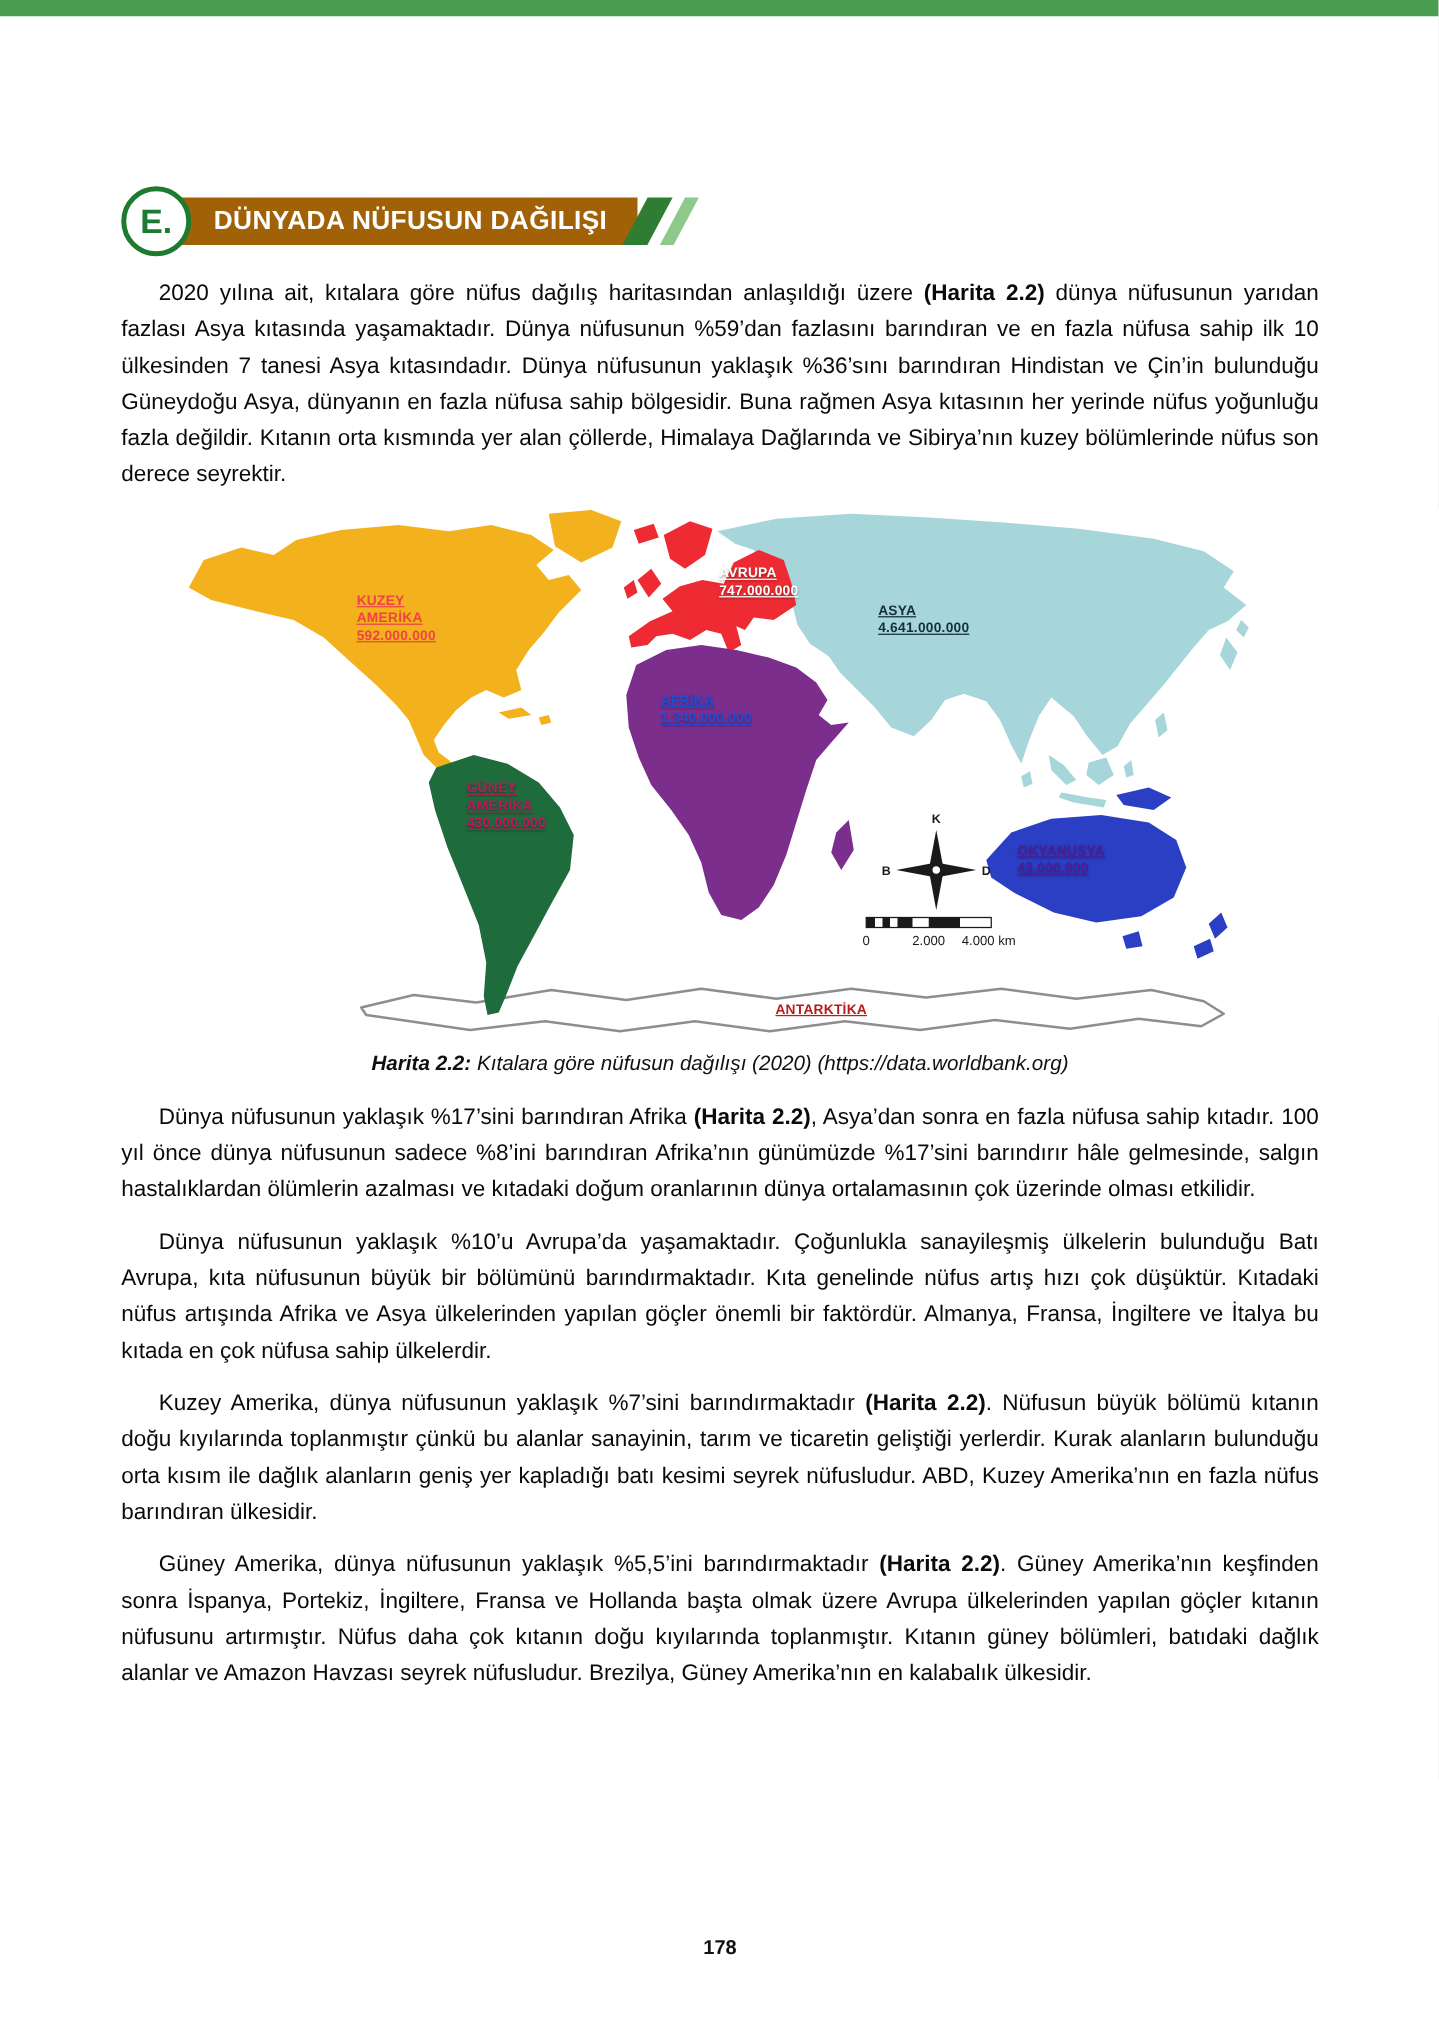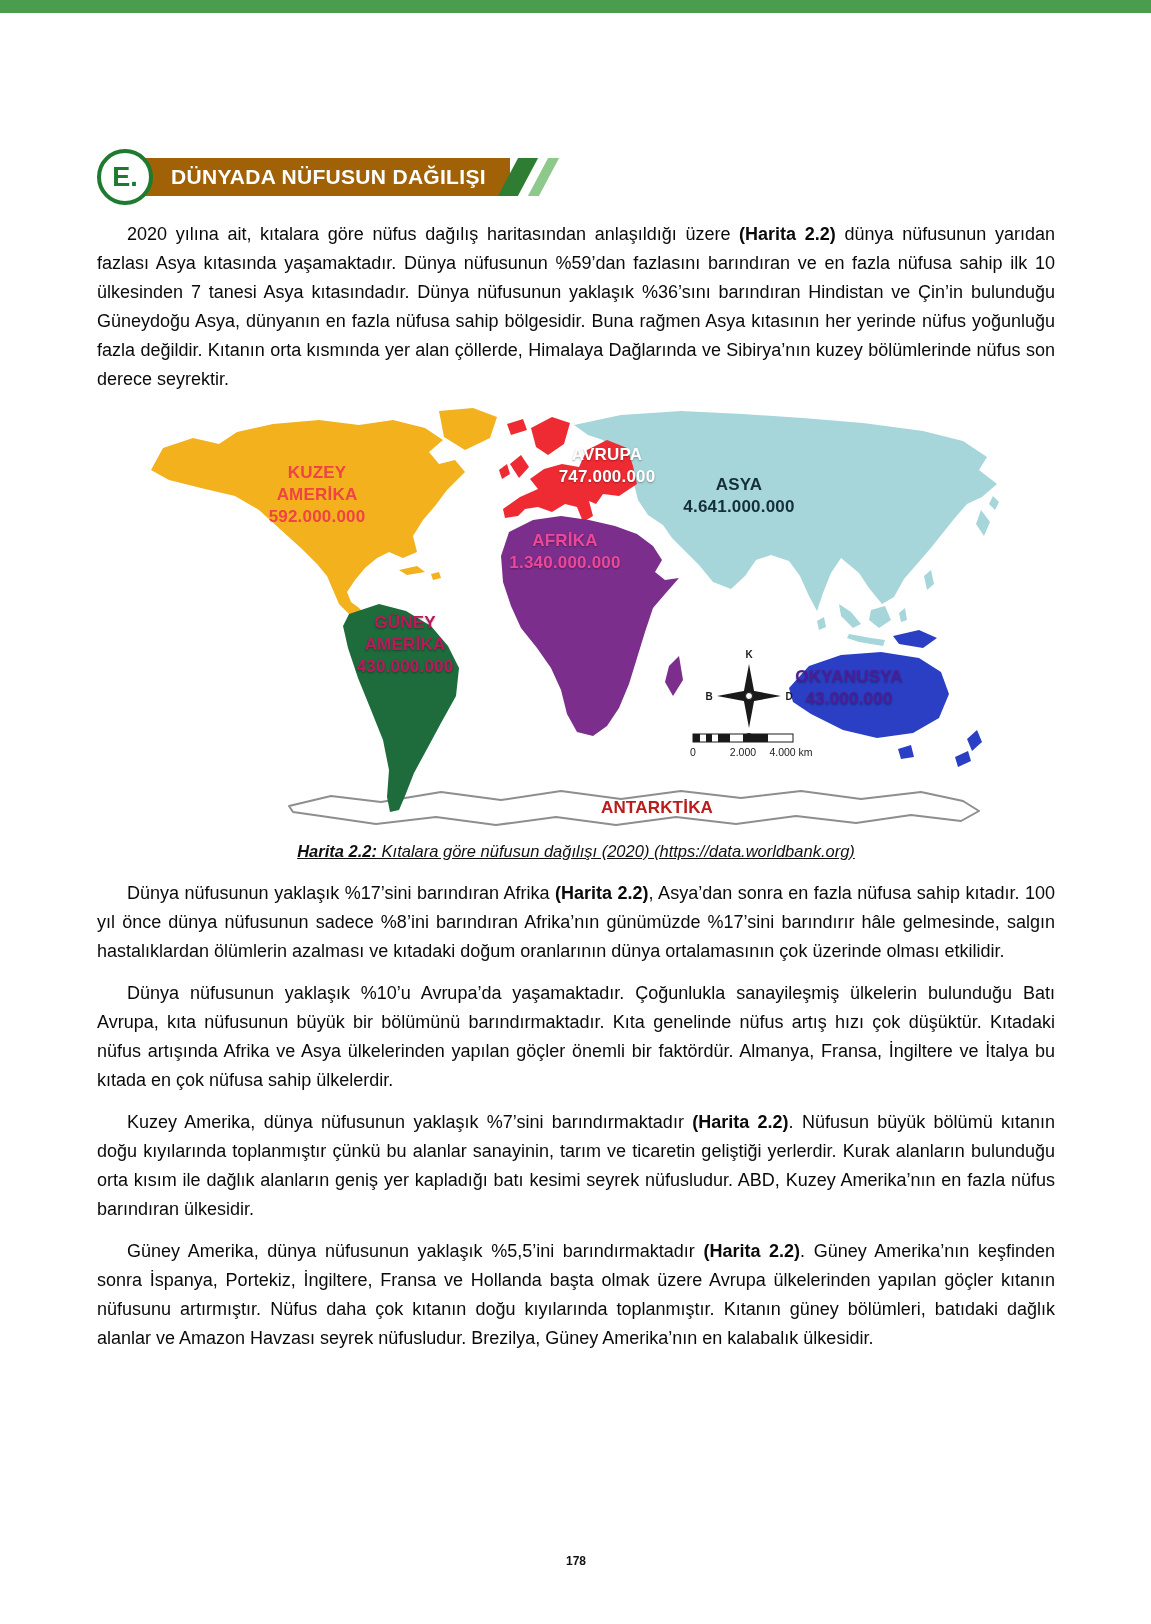--- a/index.html
+++ b/index.html
@@ -31,35 +31,35 @@
     margin:0 0 13px 0;font-size:18px;line-height:29px;text-align:justify;
     text-indent:30px;color:#0a0a0a;
   }
   .bold{font-weight:bold;}
 
   
   .map-figure{position:relative;width:870px;height:430px;margin:14px auto 4px auto;}
   .map-svg{position:absolute;left:0;top:0;}
   .map-label{
     position:absolute;transform:translate(-50%,-50%);
-    font-weight:bold;font-size:17px;line-height:1.28;text-align:center;
-    white-space:pre-line;letter-spacing:.2px;pointer-events:none;
+    font-weight:bold;font-size:11px;line-height:1.28;text-align:left;
+    white-space:pre-line;letter-spacing:.2px;pointer-events:none;text-decoration:underline;
   }
   .map-label.shadowed{text-shadow:0 1px 2px rgba(0,0,0,.35);}
   .ct{font:bold 10px "Liberation Sans",sans-serif;fill:#1a1a1a;}
   .st{font:10.5px "Liberation Sans",sans-serif;fill:#1a1a1a;}
 
   .caption{
-    text-align:center;font-style:italic;font-size:16.5px;margin:2px 0 18px 0;color:#101010;text-decoration:underline;
+    text-align:center;font-style:italic;font-size:16.5px;margin:2px 0 18px 0;color:#101010;
   }
   .cap-b{font-weight:bold;}
 
   .page-number{
     position:absolute;left:0;right:16px;bottom:56px;text-align:center;
-    font-weight:bold;font-size:12px;color:#111;padding-left:17px;
+    font-weight:bold;font-size:16px;color:#111;padding-left:17px;
   }
 </style>
 </head>
 <body>
 
 <div class="page">
   <div class="top-bar"></div>
 
   <div class="content">
 
@@ -143,21 +143,21 @@
         </g>
       </svg>
 
       <div class="map-label" style="left: 176px; top: 87px; color: #ef4444;">KUZEY
 AMERİKA
 592.000.000</div>
       <div class="map-label shadowed" style="left: 466px; top: 58px; color: rgb(255, 255, 255);">AVRUPA
 747.000.000</div>
       <div class="map-label" style="left: 598px; top: 88px; color: rgb(20, 47, 56);">ASYA
 4.641.000.000</div>
-      <div class="map-label shadowed" style="left: 424px; top: 144px; color: #ec4899;">AFRİKA
+      <div class="map-label shadowed" style="left: 424px; top: 160px; color: #1d4ed8;">AFRİKA
 1.340.000.000</div>
       <div class="map-label shadowed" style="left: 264px; top: 237px; color: #be185d;">GÜNEY
 AMERİKA
 430.000.000</div>
       <div class="map-label shadowed" style="left: 708px; top: 280px; color: #4c1d95;">OKYANUSYA
 43.000.000</div>
       <div class="map-label" style="left: 516px; top: 400px; color: #b91c1c;">ANTARKTİKA</div>
     </div>
 
     <div class="caption">

